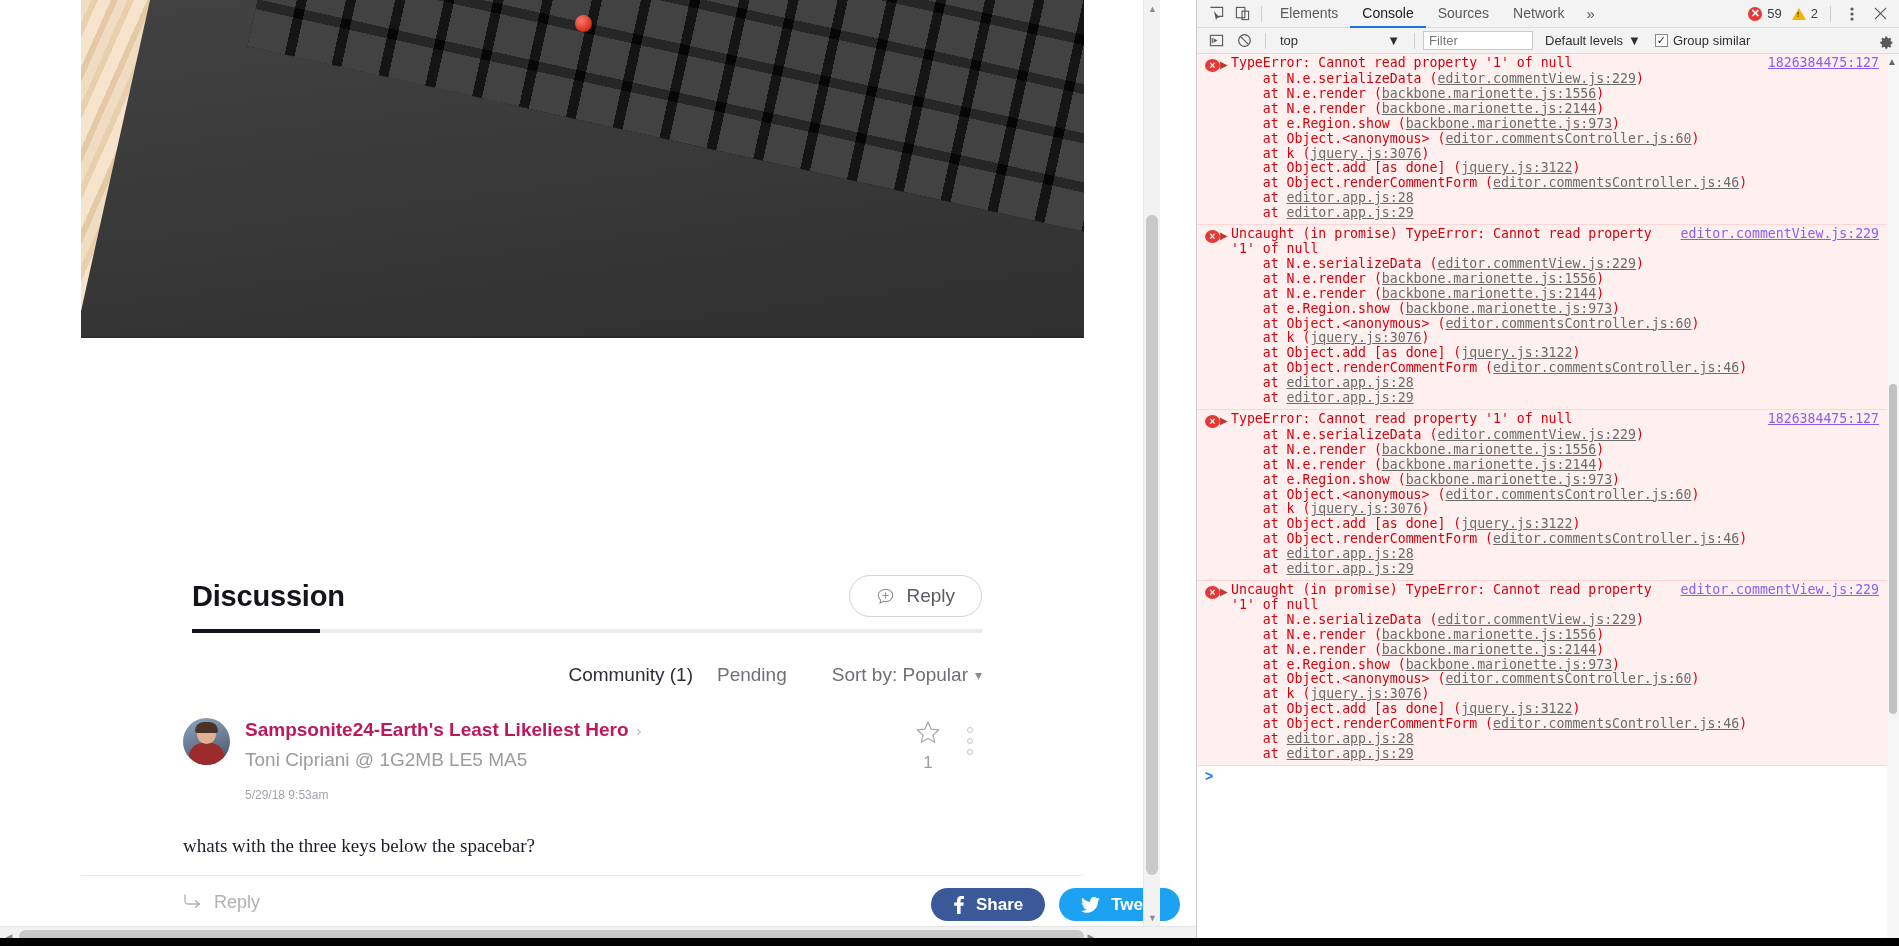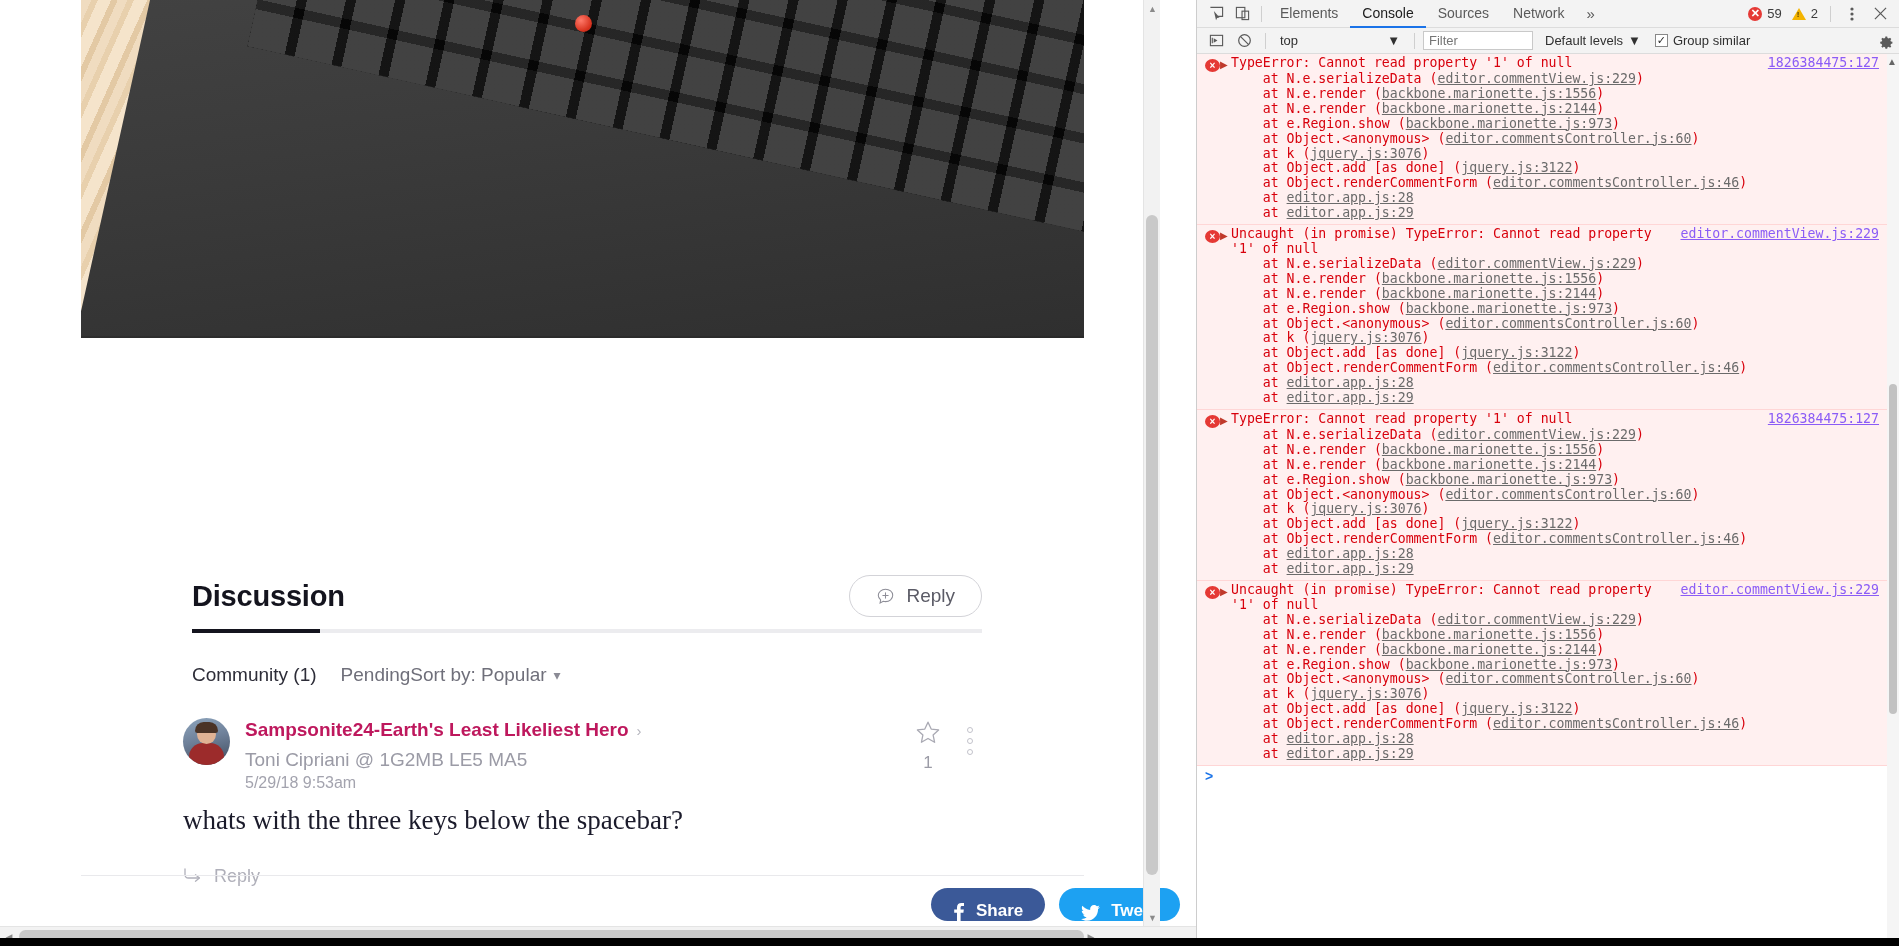--- a/index.html
+++ b/index.html
@@ -125,22 +125,23 @@
     height: 4px;
     background: #ececef;
     margin-top: 2px;
   }
   .disc-underline {
     position: absolute; left: 0; top: 0;
     width: 128px; height: 4px;
     background: #14141e;
   }
   .disc-tabs-row {
-    display: flex; align-items: center; justify-content: flex-start;
+    display: flex; align-items: center; justify-content: flex-end;
     margin-top: 31px;
+    gap: 45px;
   }
   .disc-tabs { display: flex; gap: 24px; }
   .disc-tab {
     font-size: 19px;
     color: #6f6f7a;
     cursor: pointer;
   }
   .disc-tab.active { color: #2d2d38; }
   .sort-by {
     font-size: 19px;
@@ -183,46 +184,46 @@
   .cmt-meta { margin-left: 15px; flex: 1; padding-top: 1px; }
   .cmt-line1 {
     display: flex; align-items: baseline; gap: 8px;
     font-size: 19px;
     flex-wrap: wrap;
   }
   .cmt-author { font-weight: bold; color: #be185d; cursor: pointer; }
   .cmt-arrow { color: #b4b4bd; font-size: 15px; }
   .cmt-recipient { color: #9b9ba6; cursor: pointer; }
   .cmt-date {
-    font-size: 16px;
+    font-size: 12px;
     color: #a3a3ae;
-    margin-top: 3px;
+    margin-top: 17px;
   }
   .cmt-actions {
     width: 110px;
     display: flex; align-items: flex-start; justify-content: flex-end; gap: 26px;
     padding-top: 2px;
   }
   .star-box { text-align: center; cursor: pointer; }
   .star-count {
     font-size: 17px;
     color: #9b9ba6;
     margin-top: 4px;
   }
   .kebab { display: flex; flex-direction: column; gap: 5px; padding-top: 7px; cursor: pointer; }
   .kebab i {
     display: block; width: 6px; height: 6px;
     border: 1px solid #c3c3cb; border-radius: 50%;
   }
   .cmt-body {
     font-family: "Liberation Serif", serif;
-    font-size: 27px;
+    font-size: 19px;
     line-height: 32px;
     color: #1b1b2b;
-    margin-top: 12px;
+    margin-top: 28px;
     margin-left: 0px;
   }
   .cmt-reply {
     display: flex; align-items: center; gap: 11px;
     margin-top: 30px;
     color: #b0b0ba;
     font-size: 18px;
     cursor: pointer;
   }
   .cmt-divider {
@@ -232,21 +233,21 @@
     background: #e9e9ec;
   }
 
   
   .social {
     position: absolute;
     left: 931px; top: 888px;
     display: flex; gap: 14px;
   }
   .social-btn {
-    display: flex; align-items: flex-end; gap: 11px;
+    display: flex; align-items: center; gap: 11px;
     height: 33px;
     padding: 0 22px;
     border-radius: 17px;
     color: #fff;
     font-size: 17px;
     font-weight: bold;
     cursor: pointer;
     border: none;
   }
   .social-btn svg { display: block; }

